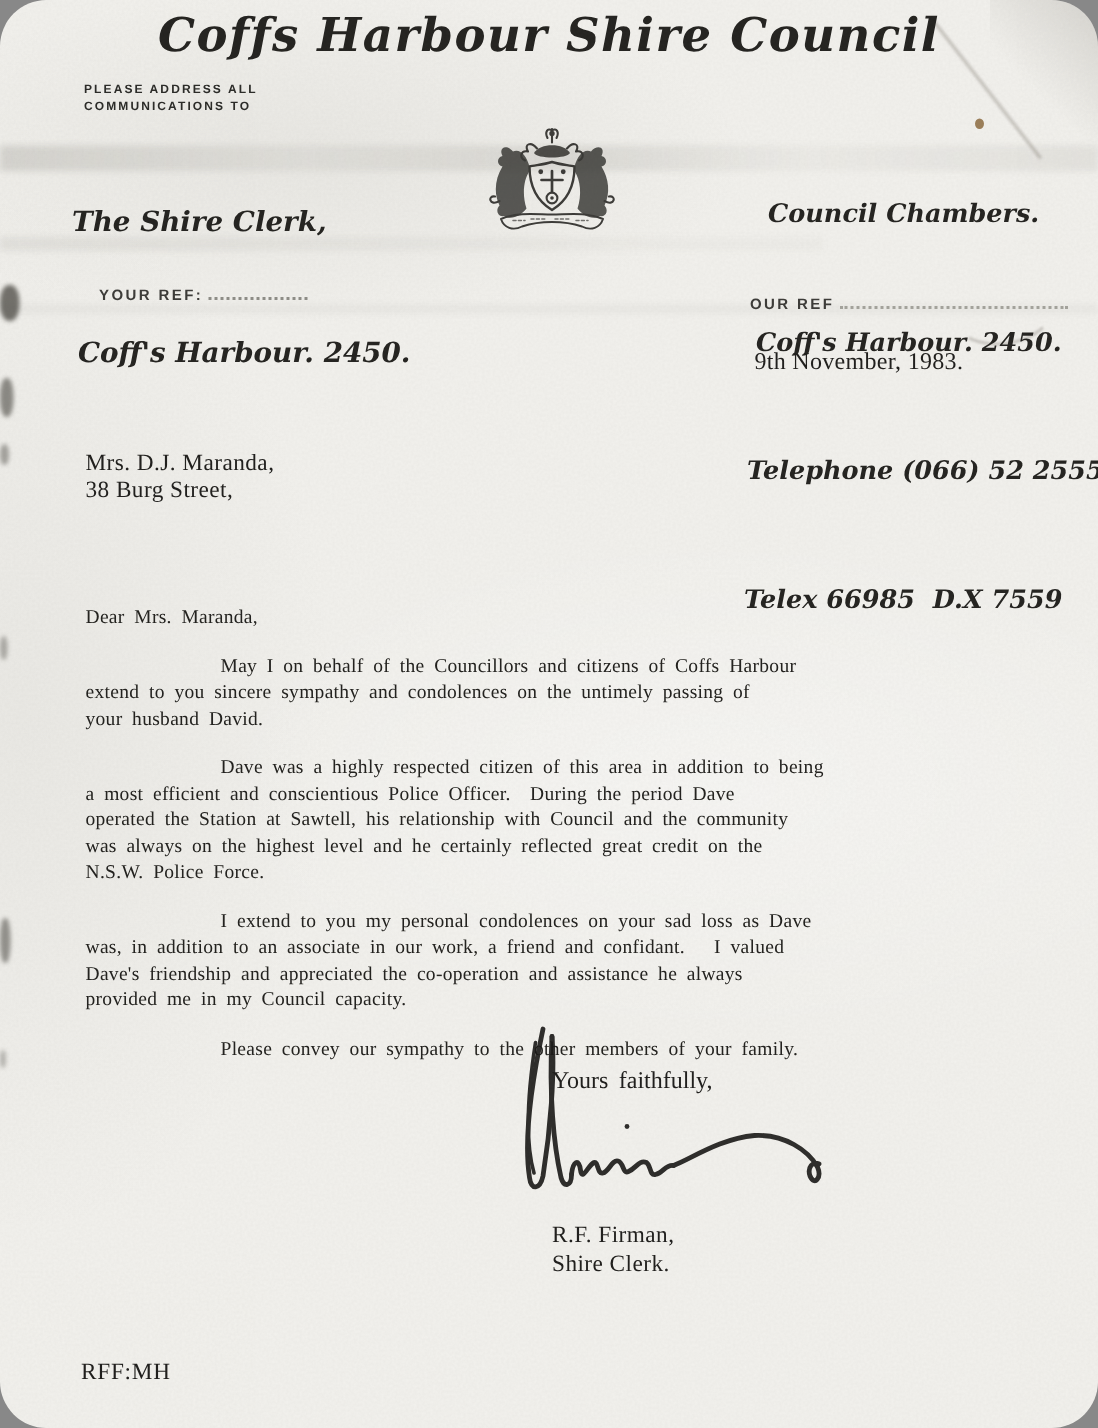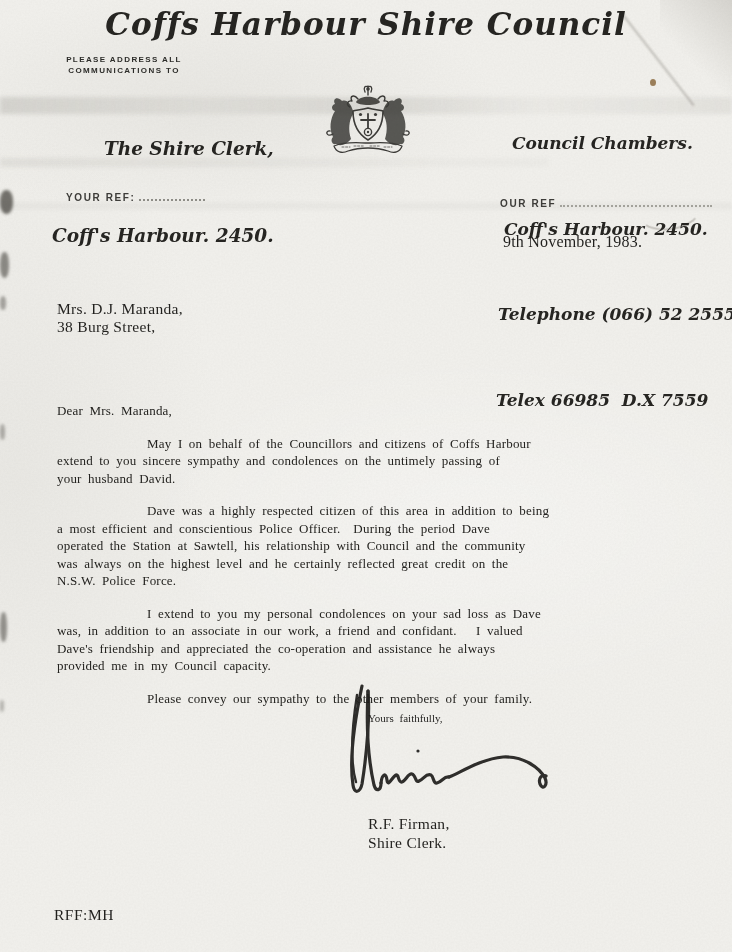--- a/index.html
+++ b/index.html
@@ -6,33 +6,34 @@
   .page {
     position:relative; width:732px; height:952px; margin:0 auto;
     background:#f2f1ed;
     background-image:
       radial-gradient(ellipse 420px 160px at 28% 11%, rgba(150,148,140,0.10), transparent 70%),
       radial-gradient(ellipse 520px 260px at 65% 55%, rgba(255,255,255,0.35), transparent 65%),
       radial-gradient(ellipse 300px 500px at 2% 50%, rgba(140,138,130,0.08), transparent 70%);
     overflow:hidden;
     color:#1e1d1b;
     font-family:"Liberation Serif", serif;
+    border-radius:31px;
   }
   .script { font-family:"DejaVu Serif", serif; font-style:italic; font-weight:bold; color:#23221f; }
   .masthead {
     position:absolute; top:6px; left:0; right:0; text-align:center;
     font-size:31px; letter-spacing:1px; white-space:nowrap;
   }
   .addr-note {
-    position:absolute; left:56px; top:54px; width:136px; text-align:center;
+    position:absolute; left:56px; top:54px; width:136px; 
     font-family:"Liberation Sans", sans-serif; font-weight:bold; font-size:8px;
     letter-spacing:1.4px; line-height:11px; color:#2a2a27;
   }
   .sender-left { position:absolute; left:38px; top:76px; font-size:18.5px; line-height:29px; white-space:pre; }
-  .sender-left .l1 { margin-left:10px;text-align:right; }
+  .sender-left .l1 { margin-left:10px; }
   .sender-left .l2 { margin-left:2px; font-size:19.5px; }
   .sender-left .l3 { margin-left:14px; }
   .sender-right { position:absolute; left:496px; top:72px; font-size:17px; line-height:28.5px; white-space:pre; }
   .sender-right .r1 { margin-left:16px; }
   .sender-right .r2 { margin-left:8px; }
   .sender-right .r3 { margin-left:2px; }
   .crest { position:absolute; left:320px; top:84px; }
   .ref-label {
     font-family:"Liberation Sans", sans-serif; font-weight:bold; font-size:10px;
     letter-spacing:1.6px; color:#3b3a37;
@@ -46,21 +47,21 @@
   .recipient { position:absolute; left:57px; top:300px; font-size:15.5px; line-height:17.5px; letter-spacing:0.3px; }
   .recipient .city { border-bottom:2px dashed #2b2a27; padding-bottom:1px; }
   .recipient .state { margin-left:38px; }
   .recipient .postcode { margin-left:32px; }
   .body {
     position:absolute; left:57px; top:402px; width:645px;
     font-size:13px; line-height:17.5px; word-spacing:3px; letter-spacing:0.2px; color:#21201d;
   }
   .salutation { margin:0 0 15px 0; white-space:pre; }
   .para { margin:0 0 15px 0; white-space:pre; text-indent:90px; }
-  .closing { position:absolute; left:368px; top:712px; font-size:11px; word-spacing:3px; }
+  .closing { position:absolute; left:368px; top:712px; font-size:16px; word-spacing:3px; }
   .sig { position:absolute; left:340px; top:681px; }
   .signatory { position:absolute; left:368px; top:815px; font-size:15.5px; line-height:18.5px; letter-spacing:0.3px; }
   .initials { position:absolute; left:54px; top:906px; font-size:15.5px; letter-spacing:0.5px; }
   
   .band { position:absolute; left:0; pointer-events:none; }
   .band1 { top:97px; width:100%; height:17px; filter:blur(2px);
     background:linear-gradient(90deg, rgba(110,108,100,.20) 0%, rgba(110,108,100,.08) 28%, rgba(110,108,100,.15) 52%, rgba(110,108,100,.04) 74%, rgba(110,108,100,.10) 100%); }
   .band2 { top:158px; width:75%; height:9px; filter:blur(2px);
     background:linear-gradient(90deg, rgba(110,108,100,.10), rgba(110,108,100,.03) 80%); }
   .band3 { top:203px; width:100%; height:6px; filter:blur(2px); background:rgba(110,108,100,.06); }

